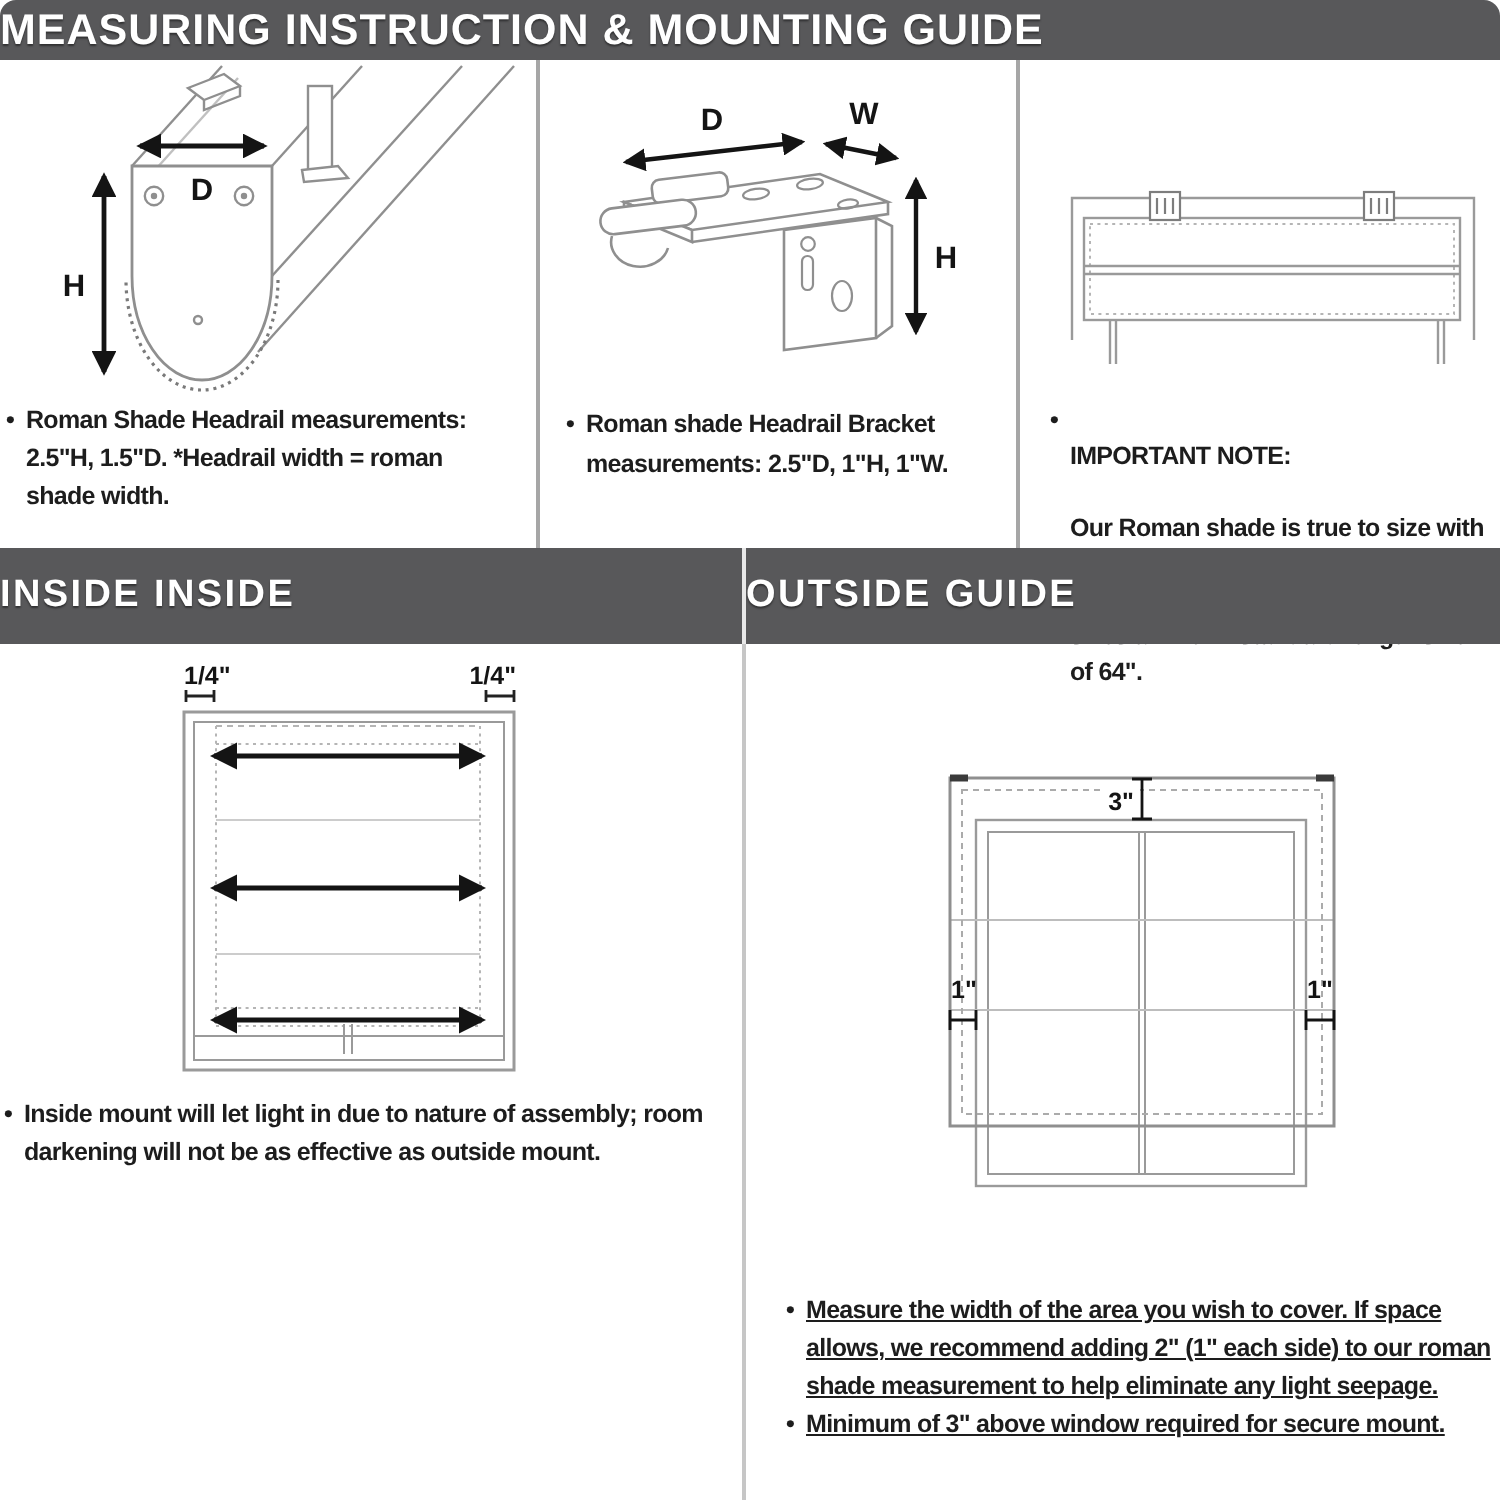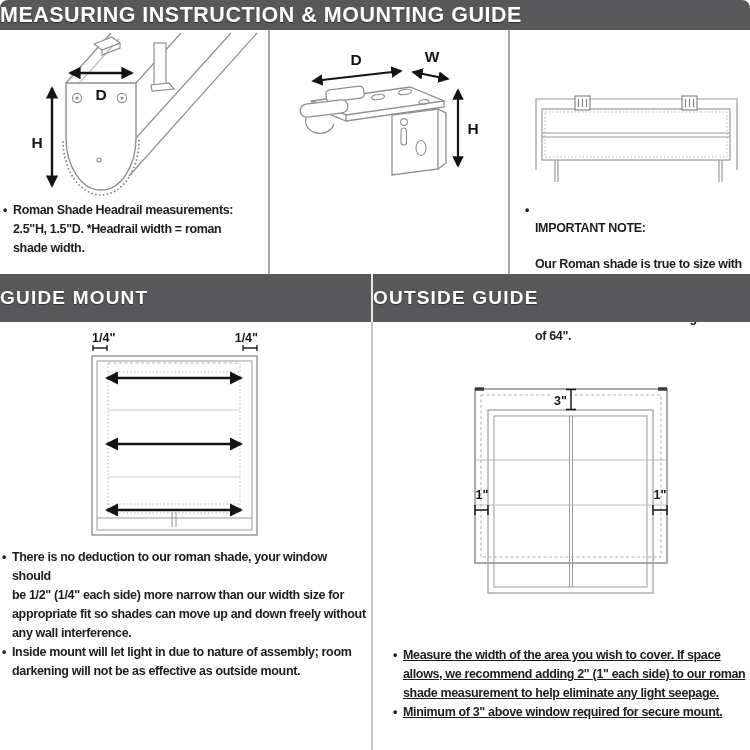--- a/index.html
+++ b/index.html
@@ -125,20 +125,22 @@
       <ellipse cx="141" cy="103" rx="5" ry="7.5"></ellipse>
     </g>
     <line x1="33" y1="36" x2="121" y2="26" stroke="#141414" stroke-width="2.2" marker-start="url(#ah)" marker-end="url(#ah)"></line>
     <line x1="133" y1="27" x2="168" y2="34" stroke="#141414" stroke-width="2.2" marker-start="url(#ah)" marker-end="url(#ah)"></line>
     <line x1="178" y1="45" x2="178" y2="121" stroke="#141414" stroke-width="2.2" marker-start="url(#ah)" marker-end="url(#ah)"></line>
     <text class="dim-label" x="76" y="20" text-anchor="middle">D</text>
     <text class="dim-label" x="152" y="17" text-anchor="middle">W</text>
     <text class="dim-label" x="193" y="89" text-anchor="middle">H</text>
   </svg>
 
+  <div class="note n2">Roman shade Headrail Bracket
+measurements: 2.5"D, 1"H, 1"W.</div>
 
   <svg class="svg-mounted" width="220" height="100" viewBox="0 0 220 100">
     <g stroke="#9a9a9a" stroke-width="1.2" fill="none">
       <path d="M11,80 L11,9 L212,9 L212,80"></path>
     </g>
     <g stroke="#9a9a9a" stroke-width="1.2" fill="none">
       <rect x="17" y="19" width="188" height="51"></rect>
       <rect x="20" y="22" width="182" height="45" stroke="#b5b5b5" stroke-width="1" stroke-dasharray="1.5,2.2"></rect>
       <line x1="17" y1="43" x2="205" y2="43"></line>
       <line x1="17" y1="47" x2="205" y2="47"></line>
@@ -162,21 +164,21 @@
   </svg>
 
   <div class="note n3 note-imp">
     <div>IMPORTANT NOTE:</div>
     <div>Our Roman shade is true to size with
 no deductions; available in multiple width
 sizes all with 1 standard length size of 64".</div>
   </div>
 
   <div class="banner mid-banner left">
-    <span>GUIDE MOUNT</span>
+    <span>INSIDE INSIDE</span>
   </div>
   <div class="banner mid-banner right">
     <span>OUTSIDE GUIDE</span>
   </div>
   <div class="vdiv mid"></div>
   <div class="vdiv bot"></div>
 
   <svg class="svg-inwin" width="190" height="212" viewBox="0 0 190 212">
     <g stroke="#9a9a9a" fill="none">
       <rect x="12" y="28" width="165" height="179" stroke-width="1.5"></rect>
@@ -204,24 +206,20 @@
     </g>
     <g stroke="#222" stroke-width="1.4" fill="none">
       <path d="M13,17 V23 M13,20 H27 M27,17 V23"></path>
       <path d="M163,17 V23 M163,20 H177 M177,17 V23"></path>
     </g>
     <text class="gap-label" x="12" y="14" text-anchor="start">1/4"</text>
     <text class="gap-label" x="178" y="14" text-anchor="end">1/4"</text>
   </svg>
 
   <ul class="bullets bl-in">
-    <li>There is no deduction to our roman shade, your window should
-be 1/2" (1/4" each side) more narrow than our width size for
-appropriate fit so shades can move up and down freely without
-any wall interference.</li>
     <li>Inside mount will let light in due to nature of assembly; room
 darkening will not be as effective as outside mount.</li>
 
   </ul>
 
   <svg class="svg-outwin" width="215" height="215" viewBox="0 0 215 215">
     <g stroke="#9a9a9a" fill="none">
       <rect x="26" y="25" width="165" height="183" stroke-width="1.2"></rect>
       <rect x="32" y="31" width="153" height="171" stroke-width="1"></rect>
       <line x1="107.5" y1="31" x2="107.5" y2="202"></line>

